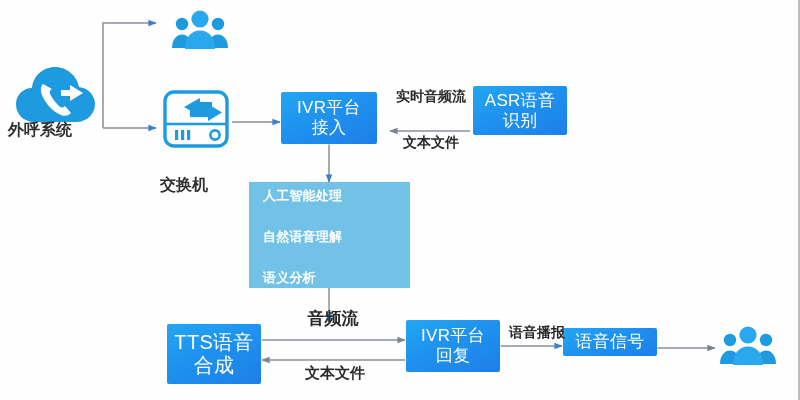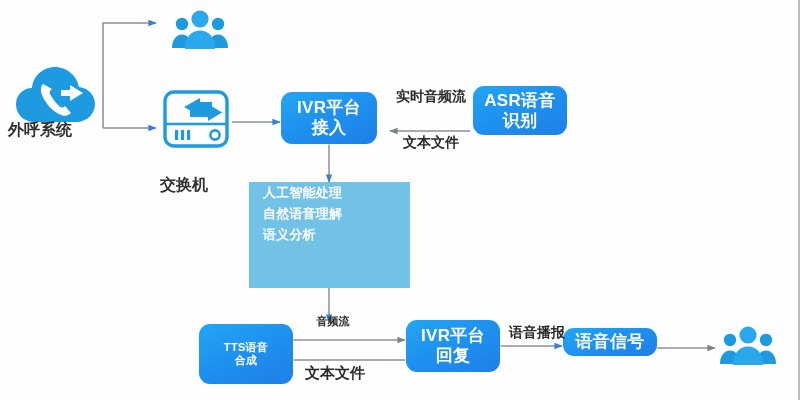--- a/index.html
+++ b/index.html
@@ -24,46 +24,47 @@
     position: absolute;
     left: 0;
     top: 0;
     width: 800px;
     height: 400px;
   }
 
   
   .gbox {
     position: absolute;
-    border-radius: 11px;
+    border-radius: 2px;
     background: linear-gradient(155deg, #23a6f3 0%, #1e92ef 45%, #1e7fe8 100%);
     color: #ffffff;
-    font-weight: bold;
+    font-weight: normal;
     display: flex;
     flex-direction: column;
     align-items: center;
     justify-content: center;
     line-height: 1.16;
     letter-spacing: 0.3px;
     text-align: center;
     box-shadow: 0 0 0 1px rgba(255,255,255,0.55);
   }
   .gbox span { display: block; white-space: nowrap; }
 
   
   .flatbox {
     position: absolute;
     background: #72c2e8;
     color: #ffffff;
     font-weight: bold;
     display: flex;
     flex-direction: column;
-    justify-content: flex-start;
+    justify-content: flex-end;
     padding-left: 14px;
     box-sizing: border-box;
+    gap: 20px;
   }
   .flatbox .line {
     line-height: 1.62;
     white-space: nowrap;
     letter-spacing: 0.2px;
   }
 
   
   .caption {
     position: absolute;
@@ -182,37 +183,37 @@
     <span>ASR语音</span>
     <span>识别</span>
   </div>
 
   <div class="flatbox" style="left:249px; top:182px; width:161px; height:106px; font-size:13px;">
     <div class="line">人工智能处理</div>
     <div class="line">自然语音理解</div>
     <div class="line">语义分析</div>
   </div>
 
-  <div class="gbox" style="left:167px; top:324px; width:94px; height:60px; font-size:11px;margin-left:32px;">
+  <div class="gbox" style="left:167px; top:324px; width:94px; height:60px; font-size:20px;">
     <span>TTS语音</span>
     <span>合成</span>
   </div>
 
   <div class="gbox" style="left:406px; top:320px; width:94px; height:52px; font-size:17px;">
     <span>IVR平台</span>
     <span>回复</span>
   </div>
 
   <div class="gbox" style="left:563px; top:328px; width:94px; height:28px; font-size:17px;">
     <span>语音信号</span>
   </div>
 
   <div class="elabel" style="left:383px; top:88px; width:96px; font-size:14px;font-family:Liberation Serif, serif;">实时音频流</div>
 
   <div class="elabel" style="left:390px; top:134px; width:82px; font-size:14px;">文本文件</div>
 
-  <div class="elabel" style="left:294px; top:314px; width:78px; font-size:11px;">音频流</div>
+  <div class="elabel" style="left:294px; top:307px; width:78px; font-size:17px;">音频流</div>
 
   <div class="elabel" style="left:294px; top:364px; width:82px; font-size:15px;">文本文件</div>
 
   <div class="elabel" style="left:501px; top:324px; width:72px; font-size:14px;">语音播报</div>
 
 </div>
 
 </body></html>

